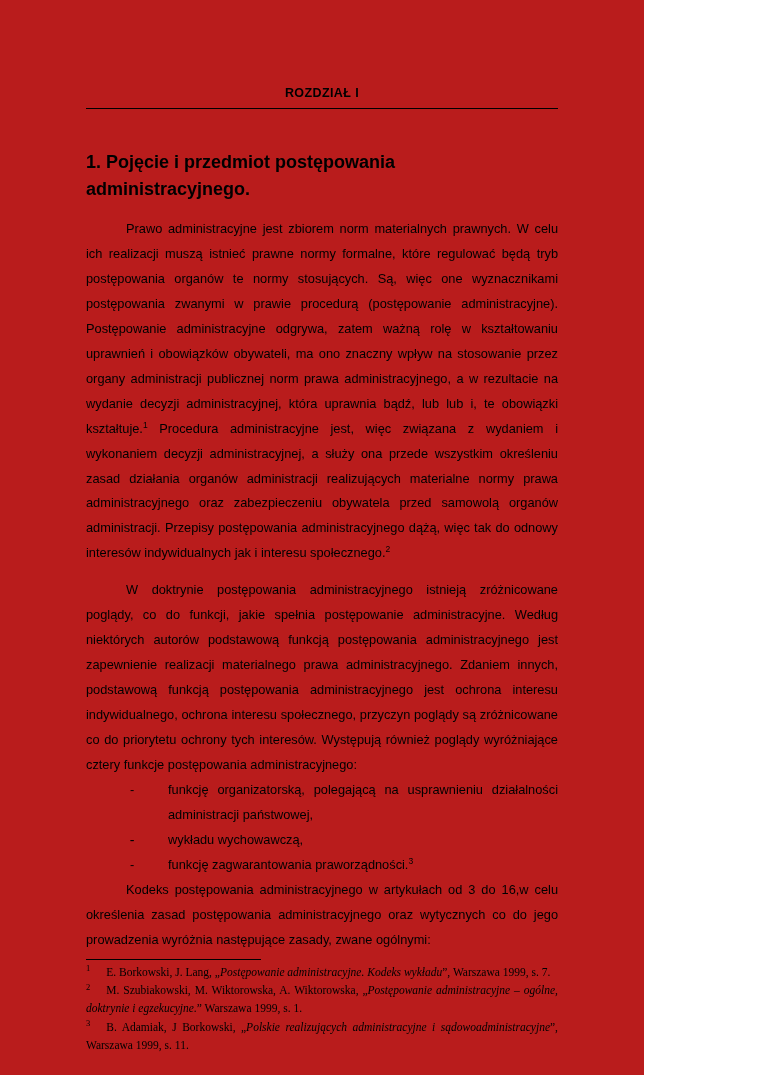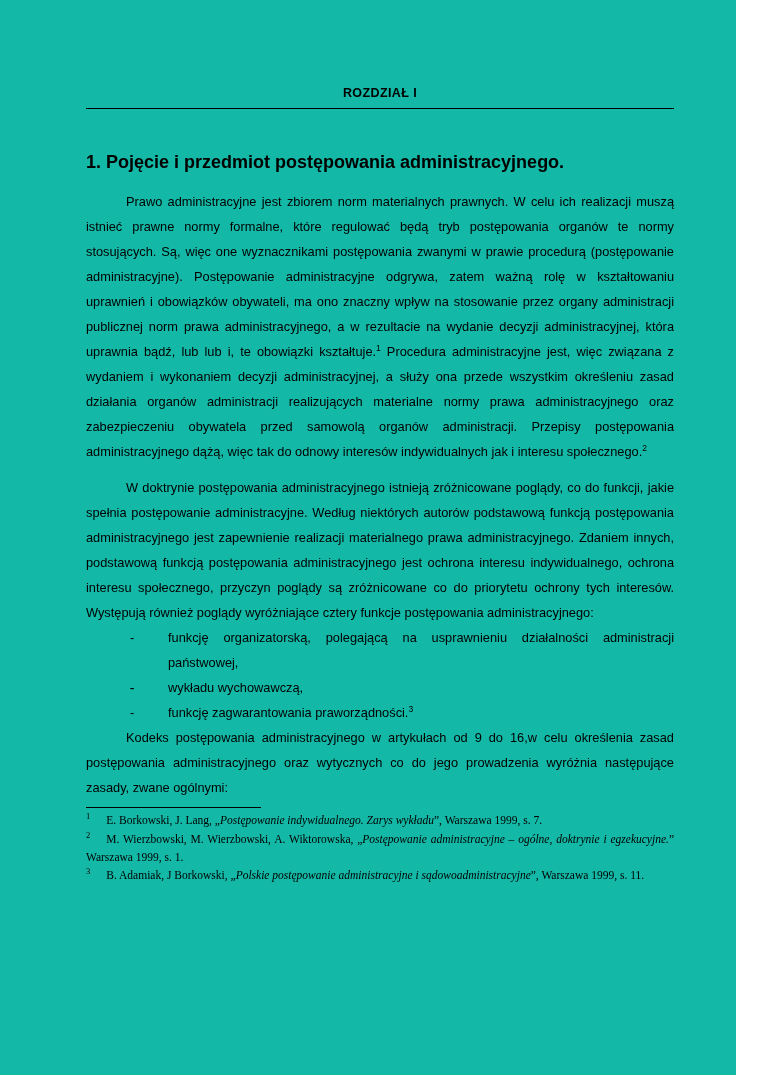--- a/index.html
+++ b/index.html
@@ -9,25 +9,25 @@
   }
   body {
     width: 760px;
     height: 1075px;
     font-family: "Liberation Sans", sans-serif;
     color: #000000;
     -webkit-font-smoothing: antialiased;
   }
   .page {
     position: relative;
-    width: 736px;
+    width: 644px;
     height: 1075px;
     box-sizing: border-box;
-    padding: 86px 62px 0 86px;
-    background: #14b8a6;
+    padding: 86px 86px 0 86px;
+    background: #b91c1c;
   }
   .header-title {
     text-align: center;
     font-size: 12.5px;
     font-weight: bold;
     letter-spacing: 0.4px;
     margin: 0 0 7px 0;
     line-height: 1.2;
   }
   .header-rule {
@@ -122,25 +122,25 @@
 
   <p class="body-par">W doktrynie postępowania administracyjnego istnieją zróżnicowane poglądy, co do funkcji, jakie spełnia postępowanie administracyjne. Według niektórych autorów podstawową funkcją postępowania administracyjnego jest zapewnienie realizacji materialnego prawa administracyjnego. Zdaniem innych, podstawową funkcją postępowania administracyjnego jest ochrona interesu indywidualnego, ochrona interesu społecznego, przyczyn poglądy są zróżnicowane co do priorytetu ochrony tych interesów. Występują również poglądy wyróżniające cztery funkcje postępowania administracyjnego:</p>
 
   <ul class="dash-list">
     <li><span class="dash">-</span><span>funkcję organizatorską, polegającą na usprawnieniu działalności administracji państwowej,</span></li>
     <li><span class="dash">-</span></li>
     <li><span class="dash">-</span><span>wykładu wychowawczą,</span></li>
     <li><span class="dash">-</span><span>funkcję zagwarantowania praworządności.</span><sup>3</sup></li>
   </ul>
 
-  <p class="body-par">Kodeks postępowania administracyjnego w artykułach od 9 do 16,w celu określenia zasad postępowania administracyjnego oraz wytycznych co do jego prowadzenia wyróżnia następujące zasady, zwane ogólnymi:</p>
+  <p class="body-par">Kodeks postępowania administracyjnego w artykułach od 3 do 16,w celu określenia zasad postępowania administracyjnego oraz wytycznych co do jego prowadzenia wyróżnia następujące zasady, zwane ogólnymi:</p>
 
   <div class="footnotes">
     <hr class="footnote-rule">
 
-    <p class="footnote"><span class="fn-num">1</span><span class="fn-indent"></span><span>E. Borkowski, J. Lang, „</span><span class="it">Postępowanie indywidualnego. Zarys wykładu</span><span>”, Warszawa 1999, s. 7.</span></p>
+    <p class="footnote"><span class="fn-num">1</span><span class="fn-indent"></span><span>E. Borkowski, J. Lang, „</span><span class="it">Postępowanie administracyjne. Kodeks wykładu</span><span>”, Warszawa 1999, s. 7.</span></p>
 
-    <p class="footnote"><span class="fn-num">2</span><span class="fn-indent"></span><span>M. Wierzbowski, M. Wierzbowski, A. Wiktorowska, „</span><span class="it">Postępowanie administracyjne – ogólne, doktrynie i egzekucyjne.</span><span>” Warszawa 1999, s. 1.</span></p>
+    <p class="footnote"><span class="fn-num">2</span><span class="fn-indent"></span><span>M. Szubiakowski, M. Wiktorowska, A. Wiktorowska, „</span><span class="it">Postępowanie administracyjne – ogólne, doktrynie i egzekucyjne.</span><span>” Warszawa 1999, s. 1.</span></p>
 
-    <p class="footnote"><span class="fn-num">3</span><span class="fn-indent"></span><span>B. Adamiak, J Borkowski, „</span><span class="it">Polskie postępowanie administracyjne i sądowoadministracyjne</span><span>”, Warszawa 1999, s. 11.</span></p>
+    <p class="footnote"><span class="fn-num">3</span><span class="fn-indent"></span><span>B. Adamiak, J Borkowski, „</span><span class="it">Polskie realizujących administracyjne i sądowoadministracyjne</span><span>”, Warszawa 1999, s. 11.</span></p>
   </div>
 
 </div>
 
 </body></html>

